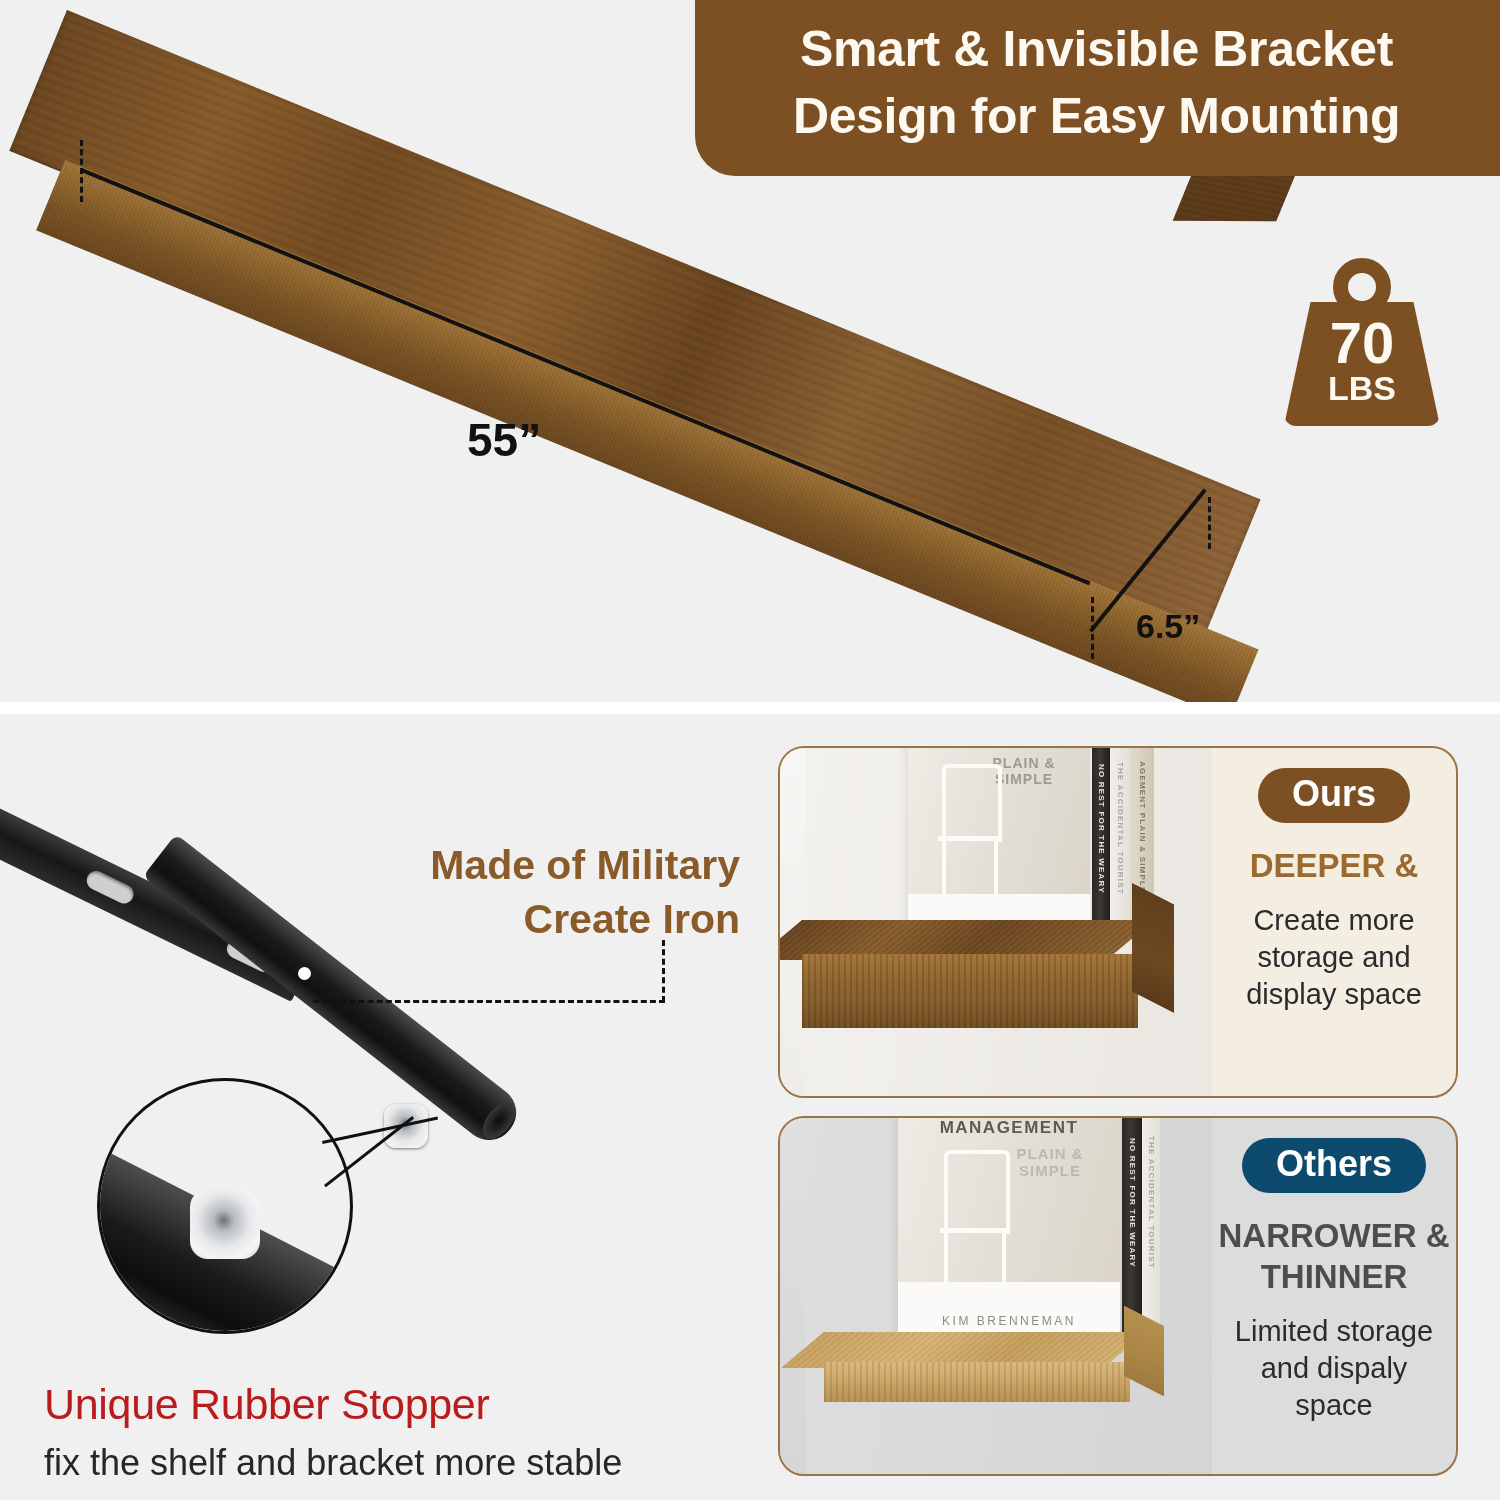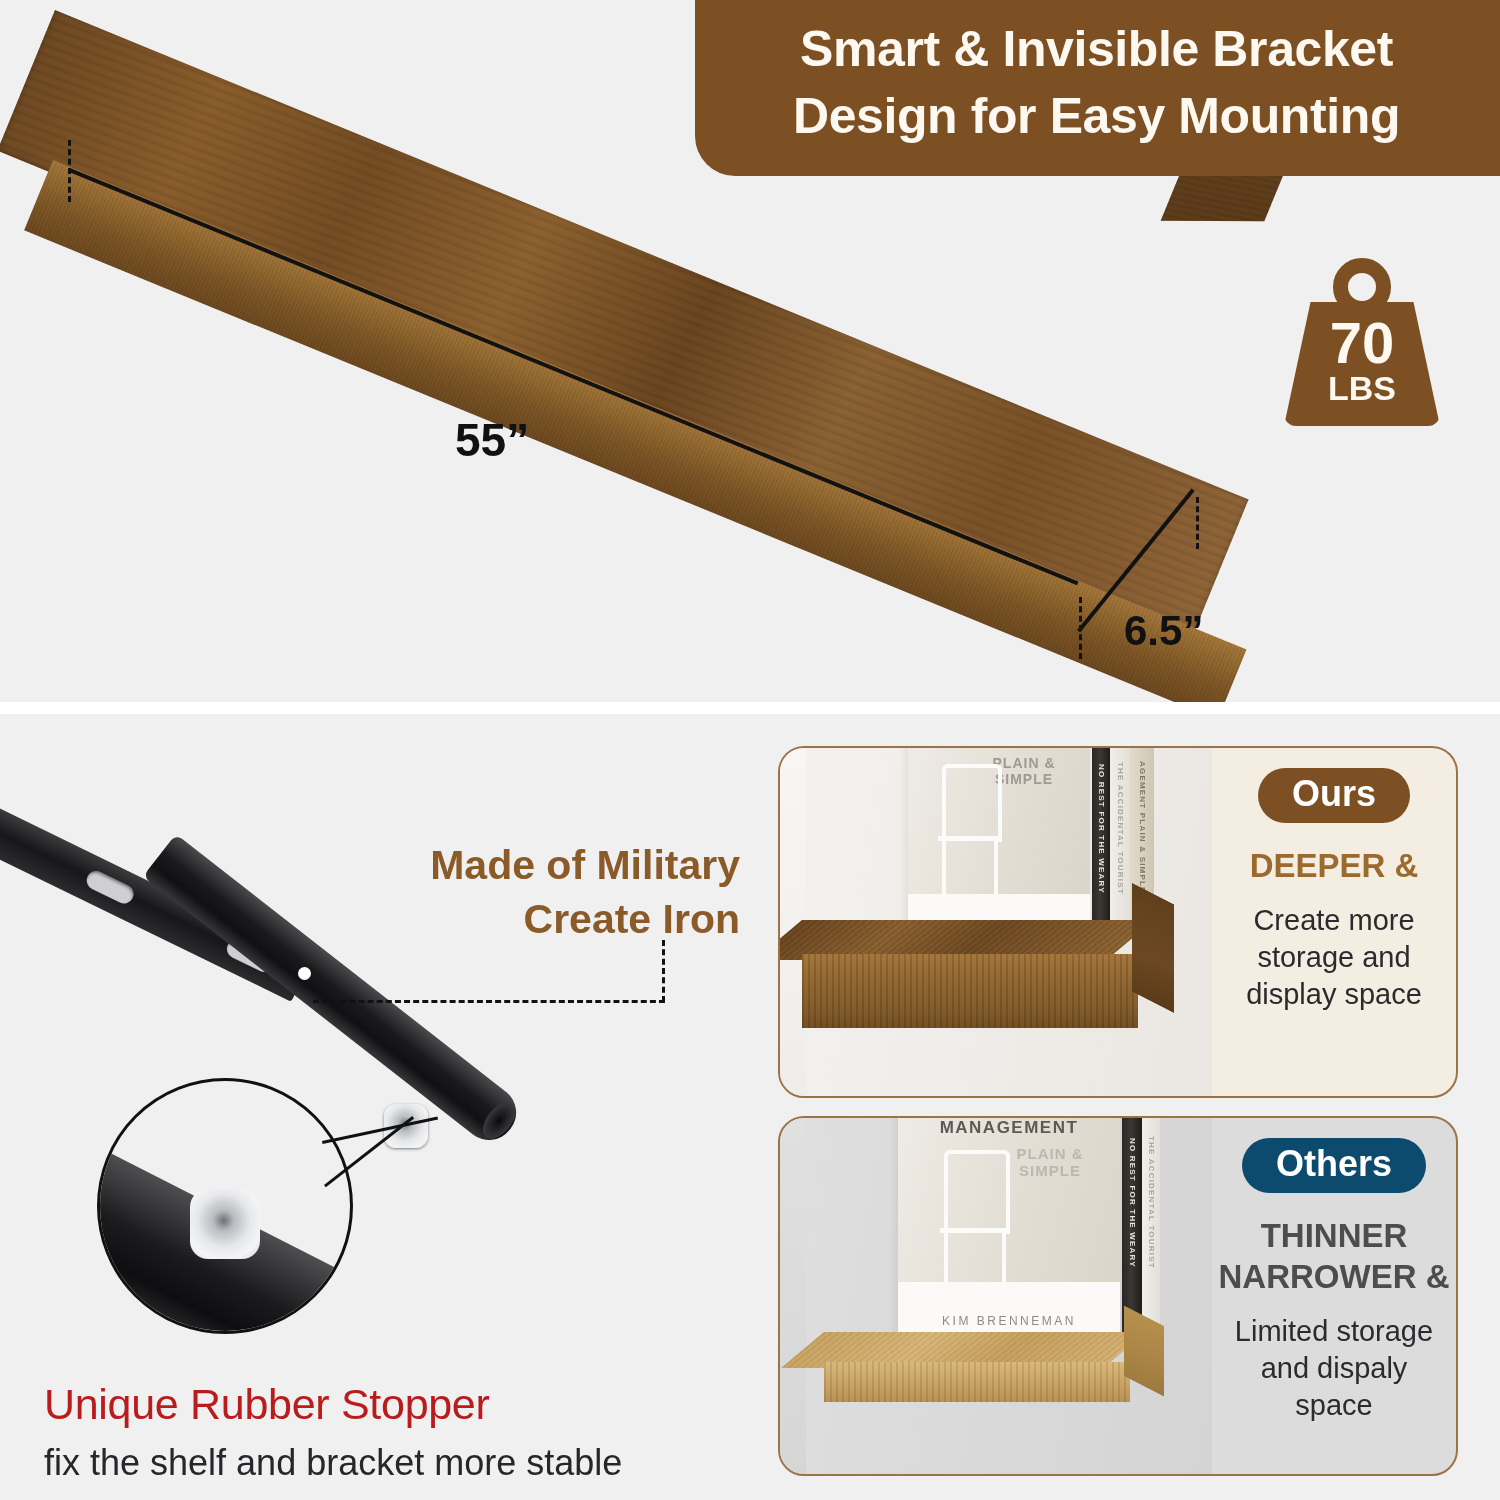--- a/index.html
+++ b/index.html
@@ -40,21 +40,21 @@
     font-size: 50px;
     font-weight: bold;
     line-height: 1.33;
     letter-spacing: -0.4px;
     white-space: nowrap;
   }
 
   
   .shelf-wrap {
     position: absolute;
-    left: 0; top: 0;
+    left: 12px; top: 0;
     width: 1280px; height: 854px;
   }
   .shelf-board {
     position: absolute;
     left: 55px; top: 10px;
     width: 1180px; height: 640px;
   }
   .shelf-face {
     position: absolute;
     transform-origin: 0 0;
@@ -106,21 +106,21 @@
     position: absolute;
     border-left: 3px dashed #121212;
   }
   .dim-label {
     position: absolute;
     color: #111111;
     font-weight: bold;
     white-space: nowrap;
   }
   .dim-55 { font-size: 46px; left: 455px; top: 413px; }
-  .dim-65 { font-size: 42px; left: 1124px; top: 607px; }
+  .dim-65 { font-size: 34px; left: 1124px; top: 607px; }
 
   
   .weight-badge {
     position: absolute;
     left: 1276px; top: 258px;
     width: 172px; height: 168px;
   }
   .weight-ring {
     position: absolute;
     left: 57px; top: 0;
@@ -590,18 +590,18 @@
         <div class="s-top others-top"></div>
       </div>
       <div class="others-front" style="position:absolute; left:44px; top:244px; width:306px; height:40px;"></div>
       <div class="others-end" style="left:344px; top:198px; width:40px; height:70px; transform: skewY(27deg);"></div>
     </div>
   </div>
 
   <div class="cmp-text">
     <span class="badge badge-others">Others</span>
     <div class="cmp-head head-others">
+      <div>NARROWER &amp;</div>
       <div>THINNER</div>
-      <div>NARROWER &amp;</div>
     </div>
     <div class="cmp-desc">Limited storage and dispaly space</div>
   </div>
 </div>
 
 </body></html>

